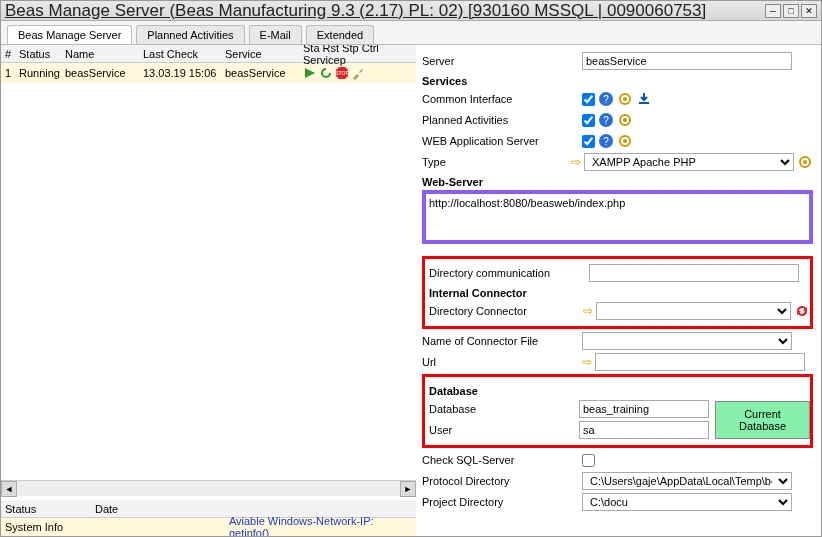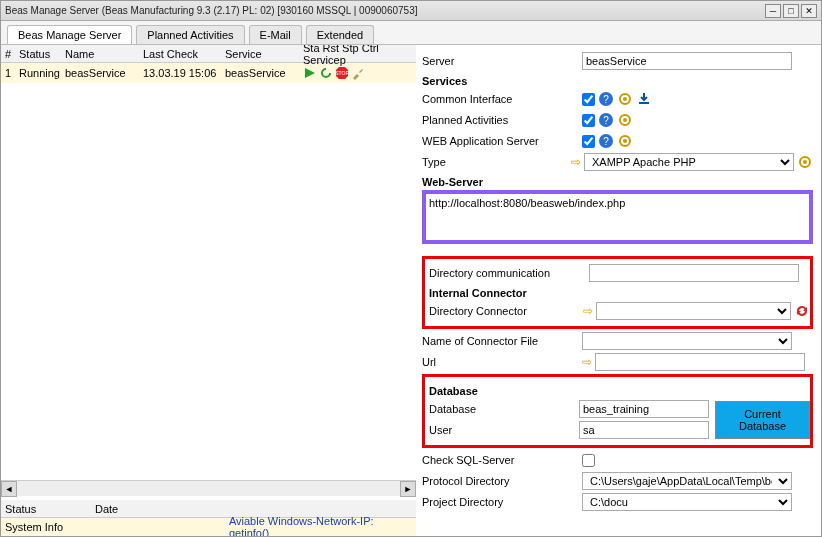--- a/index.html
+++ b/index.html
@@ -1,19 +1,19 @@
 <!DOCTYPE html>
 <html><head>
 <meta charset="utf-8">
 <style>
 * { box-sizing: border-box; margin: 0; padding: 0; }
 body { font-family: "Segoe UI", Tahoma, sans-serif; font-size: 11px; background: #fff; width: 822px; height: 537px; overflow: hidden; }
 .window { width: 822px; height: 537px; border: 1px solid #999; display: flex; flex-direction: column; }
 .titlebar { background: linear-gradient(#e8e8e8,#d8d8d8); display: flex; align-items: center; height: 20px; padding: 0 4px; border-bottom: 1px solid #aaa; }
-.titlebar .title { flex: 1; font-size: 10px; color: #222; }
+.titlebar .title { flex: 1; font-size: 17px; color: #222; text-decoration: underline; }
 .titlebar .winbtn { width: 16px; height: 14px; border: 1px solid #888; margin-left: 2px; background: #eee; display: flex; align-items: center; justify-content: center; cursor: pointer; font-size: 9px; }
 .tabs { display: flex; background: #f4f4f4; padding: 4px 6px 0; border-bottom: 1px solid #bbb; }
 .tab { padding: 3px 10px; border: 1px solid #bbb; border-bottom: none; margin-right: 4px; background: #e8e8e8; font-size: 11px; cursor: pointer; border-radius: 3px 3px 0 0; }
 .tab.active { background: #fff; font-weight: 400; }
 .content { flex: 1; display: flex; overflow: hidden; }
 .left { width: 415px; display: flex; flex-direction: column; border-right: 0; }
 .right { flex: 1; padding: 6px 8px 4px 6px; overflow-y: auto; }
 .grid { flex: 0 0 auto; }
 .gridhead { display: flex; background: #f2f2f2; border-bottom: 1px solid #ccc; height: 18px; align-items: center; font-size: 11px; }
 .gridhead div { padding: 2px 4px; }
@@ -38,21 +38,21 @@
 .bottomrow .c3 { color: #1a3bc2; }
 .formrow { display: flex; align-items: center; min-height: 20px; margin-bottom: 1px; }
 .formrow .lbl { width: 160px; font-size: 11px; }
 .formrow .fld { flex: 1; display: flex; align-items: center; gap: 3px; }
 .formrow input[type=text], .formrow select, .txt { height: 18px; border: 1px solid #aaa; padding: 0 3px; font-size: 11px; background: #fff; }
 .formrow input[type=checkbox] { width: 13px; height: 13px; }
 .heading { font-weight: bold; font-size: 11px; margin: 4px 0 2px; }
 .webbox { width: 100%; height: 54px; border: 4px solid #8b5cf6; padding: 3px; font-size: 11px; background: #fff; }
 .icobtn { width: 16px; height: 16px; cursor: pointer; display: inline-flex; align-items: center; justify-content: center; }
 .redbox { border: 3px solid #e00; padding: 4px 0 4px 4px; margin: 2px 0; position: relative; }
-.btn { border: 1px solid #888; background: #0ea5e9; padding: 6px 10px; font-size: 11px; cursor: pointer; }
+.btn { border: 1px solid #888; background: #86efac; padding: 6px 10px; font-size: 11px; cursor: pointer; }
 .arrow-yellow { color: #e8a000; font-size: 12px; }
 select.drop { width: 190px; height: 18px; border: 1px solid #aaa; font-size: 11px; }
 </style>
 </head>
 <body>
 <div class="window">
 <div class="titlebar">
   <span class="title">Beas Manage Server (Beas Manufacturing 9.3 (2.17) PL: 02) [930160 MSSQL | 0090060753]</span>
   <div class="winbtn">─</div>
   <div class="winbtn">□</div>

